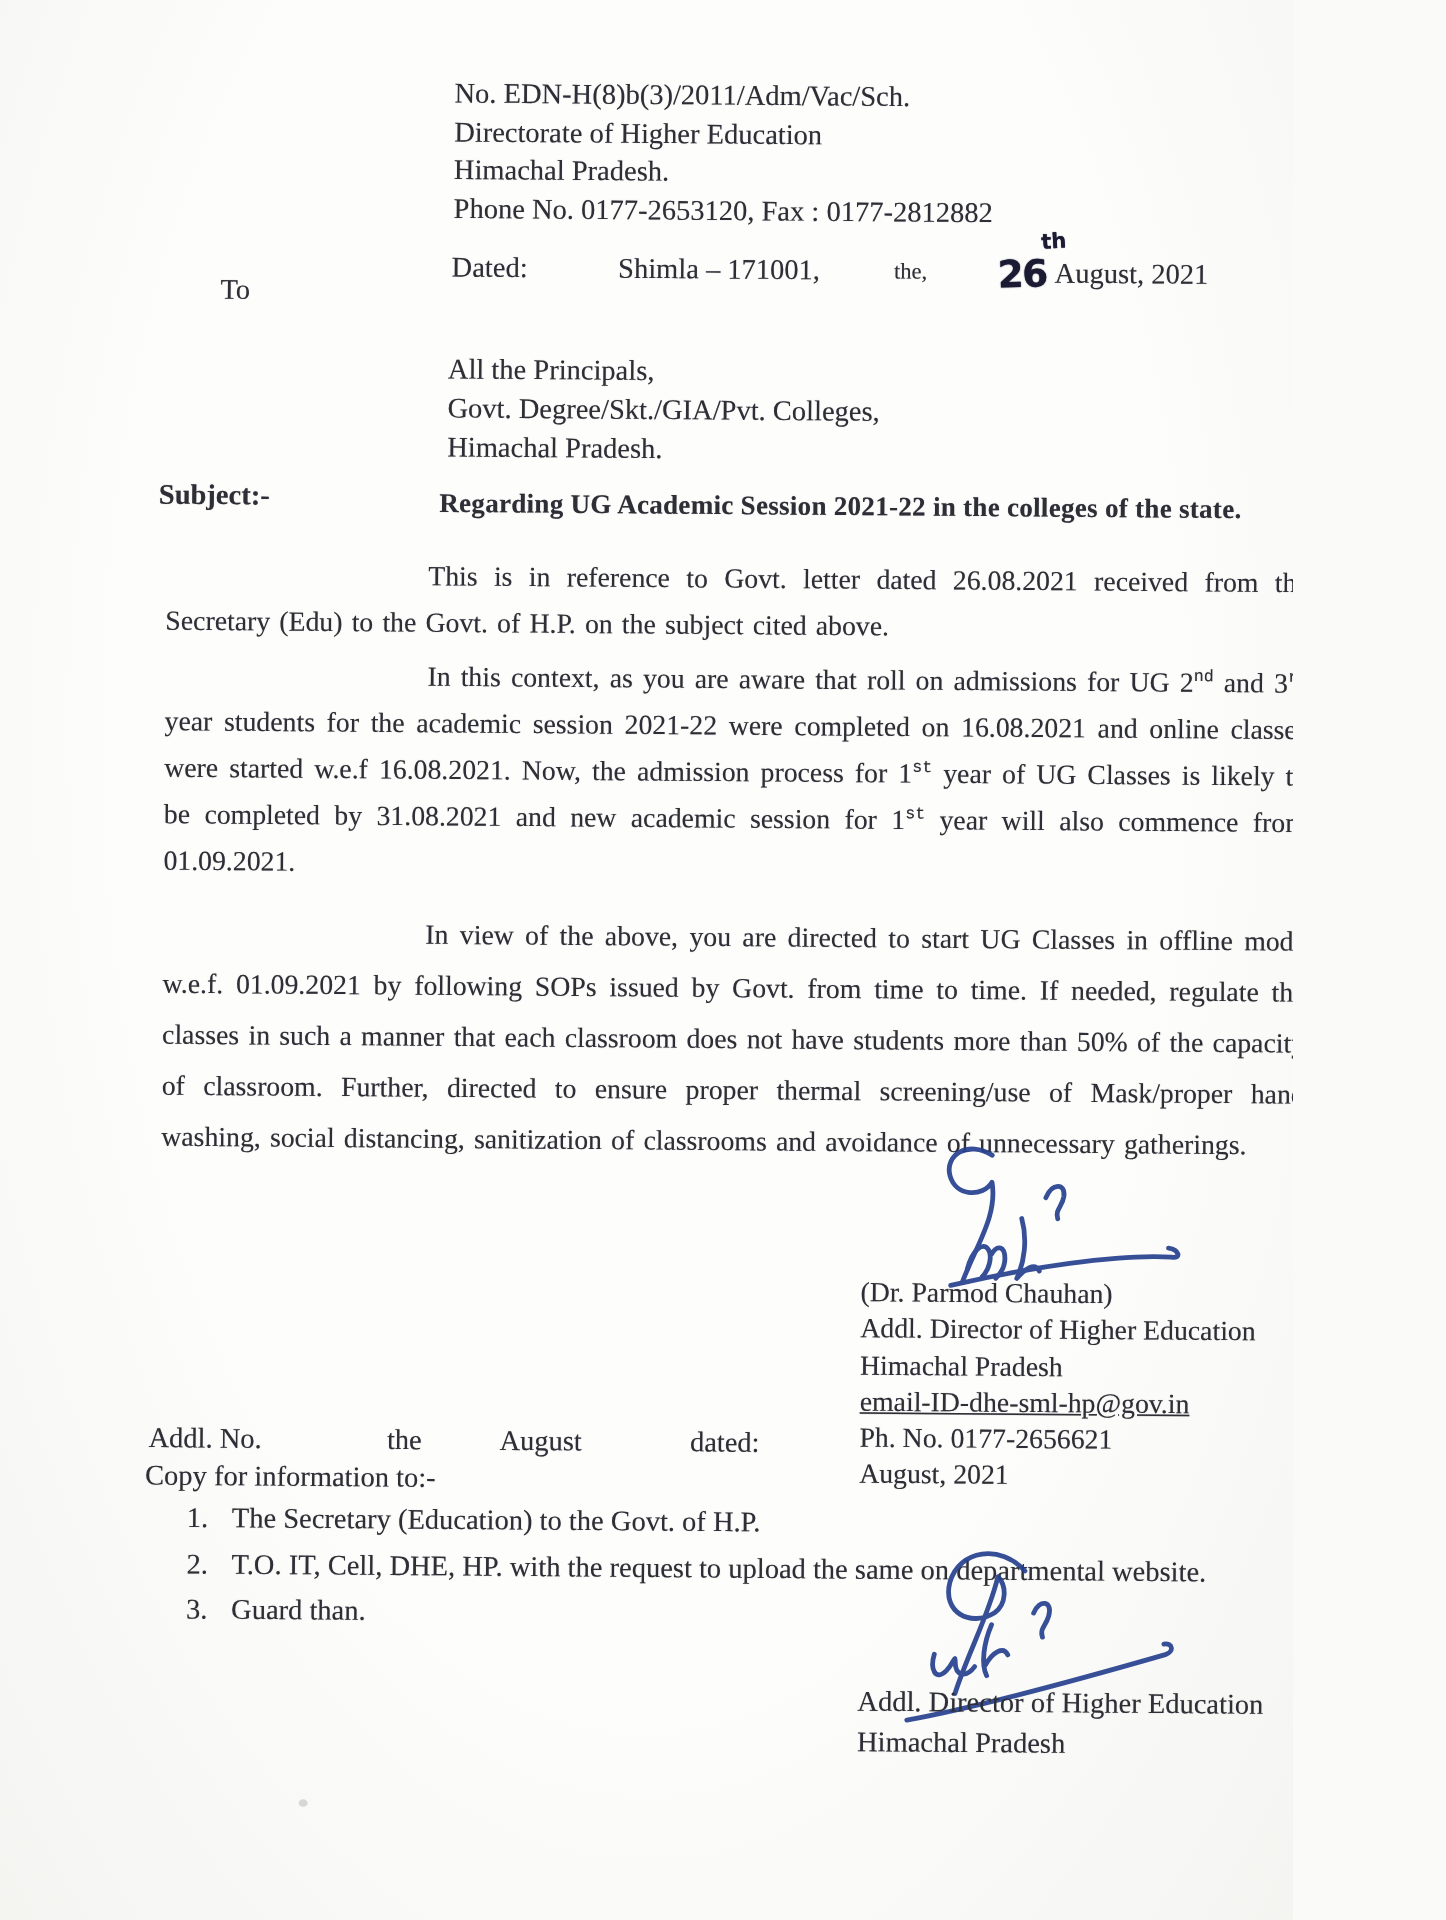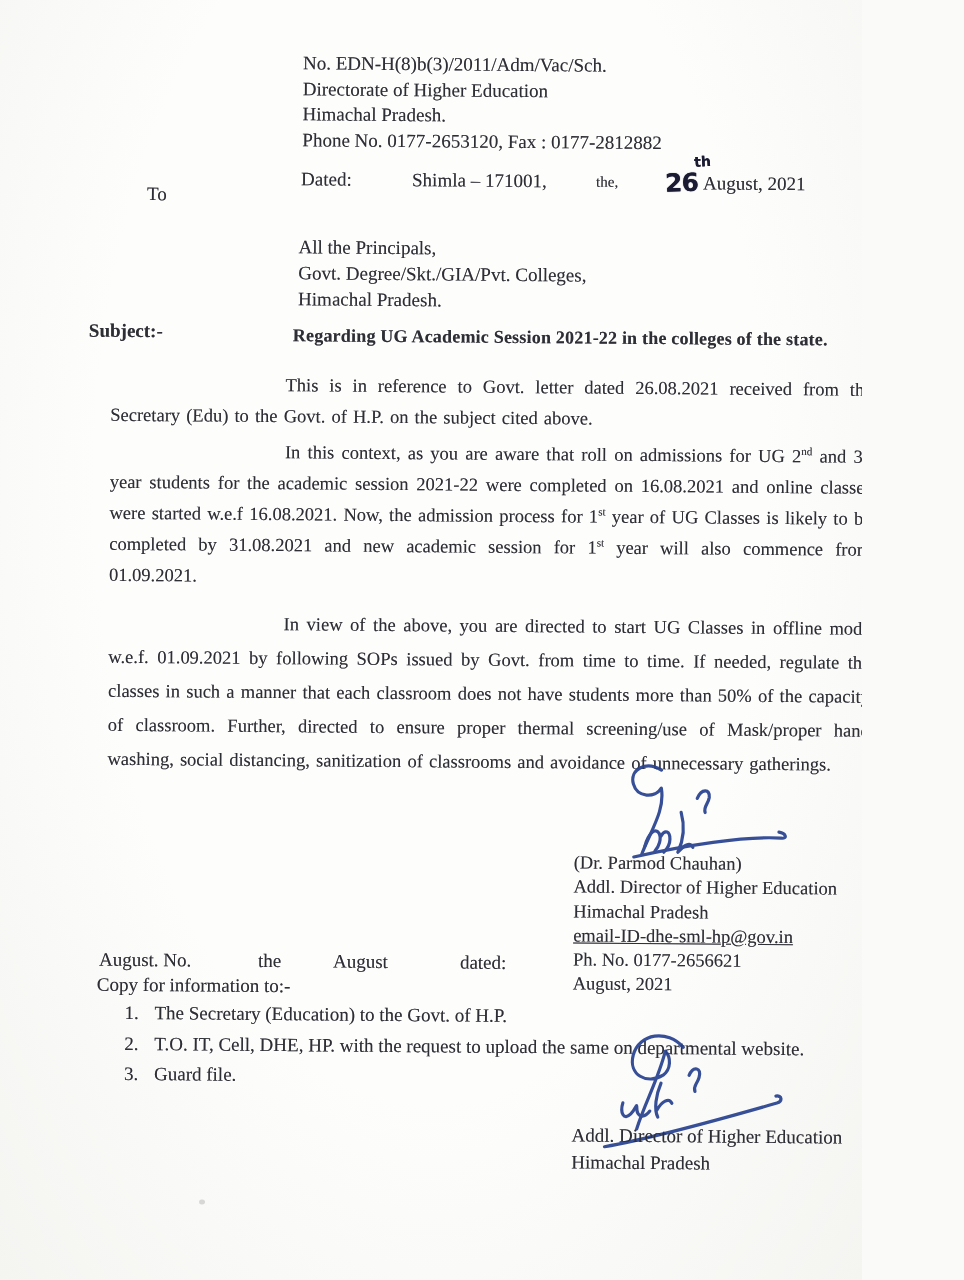--- a/index.html
+++ b/index.html
@@ -43,28 +43,28 @@
   .hand-sup{
     left:692px;top:151px;font-size:14px;font-weight:700;
     font-family:"DejaVu Sans",sans-serif;color:#1b1b33;
     transform:rotate(-4deg);text-shadow:0 0 0.6px #1b1b33;
   }
   .month-year{left:701px;top:170px;font-size:19px;}
   .to-label{left:113px;top:185px;font-size:19px;margin-left:32px;}
   
   .addr-block{left:297px;top:235px;font-size:19px;line-height:26px;}
   
-  .subject-label{left:88px;top:322px;font-size:19px;font-weight:700;}
+  .subject-label{left:105px;top:322px;font-size:19px;font-weight:700;}
   .subject-text{left:292px;top:326px;font-size:18px;font-weight:700;letter-spacing:.2px;}
   
   .para{
     left:110px;width:762px;font-size:18.5px;text-align:justify;
     text-indent:175px;word-spacing:1.5px;
   }
-  .para sup{font-size:0.6em;line-height:0;vertical-align:super;}
+  .para sup{font-size:0.6em;line-height:0;vertical-align:super;font-family:Liberation Mono, monospace;}
   .para-1{top:371px;line-height:31px;}
   .para-2{top:438px;line-height:31px;}
   .para-3{top:608px;line-height:34px;}
   
   .sig-block{left:577px;top:849px;font-size:18.5px;line-height:24.3px;}
   .email-line{text-decoration:underline;}
   
   .endst-no{left:103px;top:951px;font-size:19px;}
   .endst-the{left:262px;top:951px;font-size:19px;}
   .endst-place{left:337px;top:951px;font-size:19px;}
@@ -127,38 +127,38 @@
 
     <div class="abs sig-block">
       <div class="line">(Dr. Parmod Chauhan)</div>
       <div class="line">Addl. Director of Higher Education</div>
       <div class="line">Himachal Pradesh</div>
       <div class="line email-line">email-ID-dhe-sml-hp@gov.in</div>
       <div class="line">Ph. No. 0177-2656621</div>
       <div class="line">August, 2021</div>
     </div>
 
-    <div class="abs endst-no line">August. No.</div>
+    <div class="abs endst-no line">Addl. No.</div>
     <div class="abs endst-the line">the</div>
     <div class="abs endst-place line">August</div>
     <div class="abs endst-dated line">dated:</div>
     <div class="abs copy-heading line">Copy for information to:-</div>
 
     <div class="abs copy-list">
       <div class="copy-item">
         <span class="num">1.</span>
         <span>The Secretary (Education) to the Govt. of H.P.</span>
       </div>
       <div class="copy-item">
         <span class="num">2.</span>
         <span>T.O. IT, Cell, DHE, HP. with the request to upload the same on departmental website.</span>
       </div>
       <div class="copy-item">
         <span class="num">3.</span>
-        <span>Guard file.</span>
+        <span>Guard than.</span>
       </div>
     </div>
 
     <svg class="abs sig-svg sig-2" width="210" height="145" viewBox="0 0 210 145" xmlns="http://www.w3.org/2000/svg">
       <path d="M 88 30 C 72 12, 44 16, 38 38 C 33 58, 52 68, 68 58 C 76 52, 76 40, 70 34 C 64 60, 50 86, 42 112"></path>
       <path d="M 28 86 C 25 96, 29 104, 36 97 C 41 92, 42 85, 42 91 C 42 100, 49 102, 55 94 M 66 66 C 61 78, 59 92, 63 100 M 62 93 C 67 84, 74 80, 77 86"></path>
       <path d="M 94 58 C 98 48, 107 50, 104 60 C 102 67, 98 68, 100 74"></path>
       <path d="M 10 130 C 58 121, 128 101, 182 85 C 188 83, 187 77, 181 78"></path>
     </svg>
 

